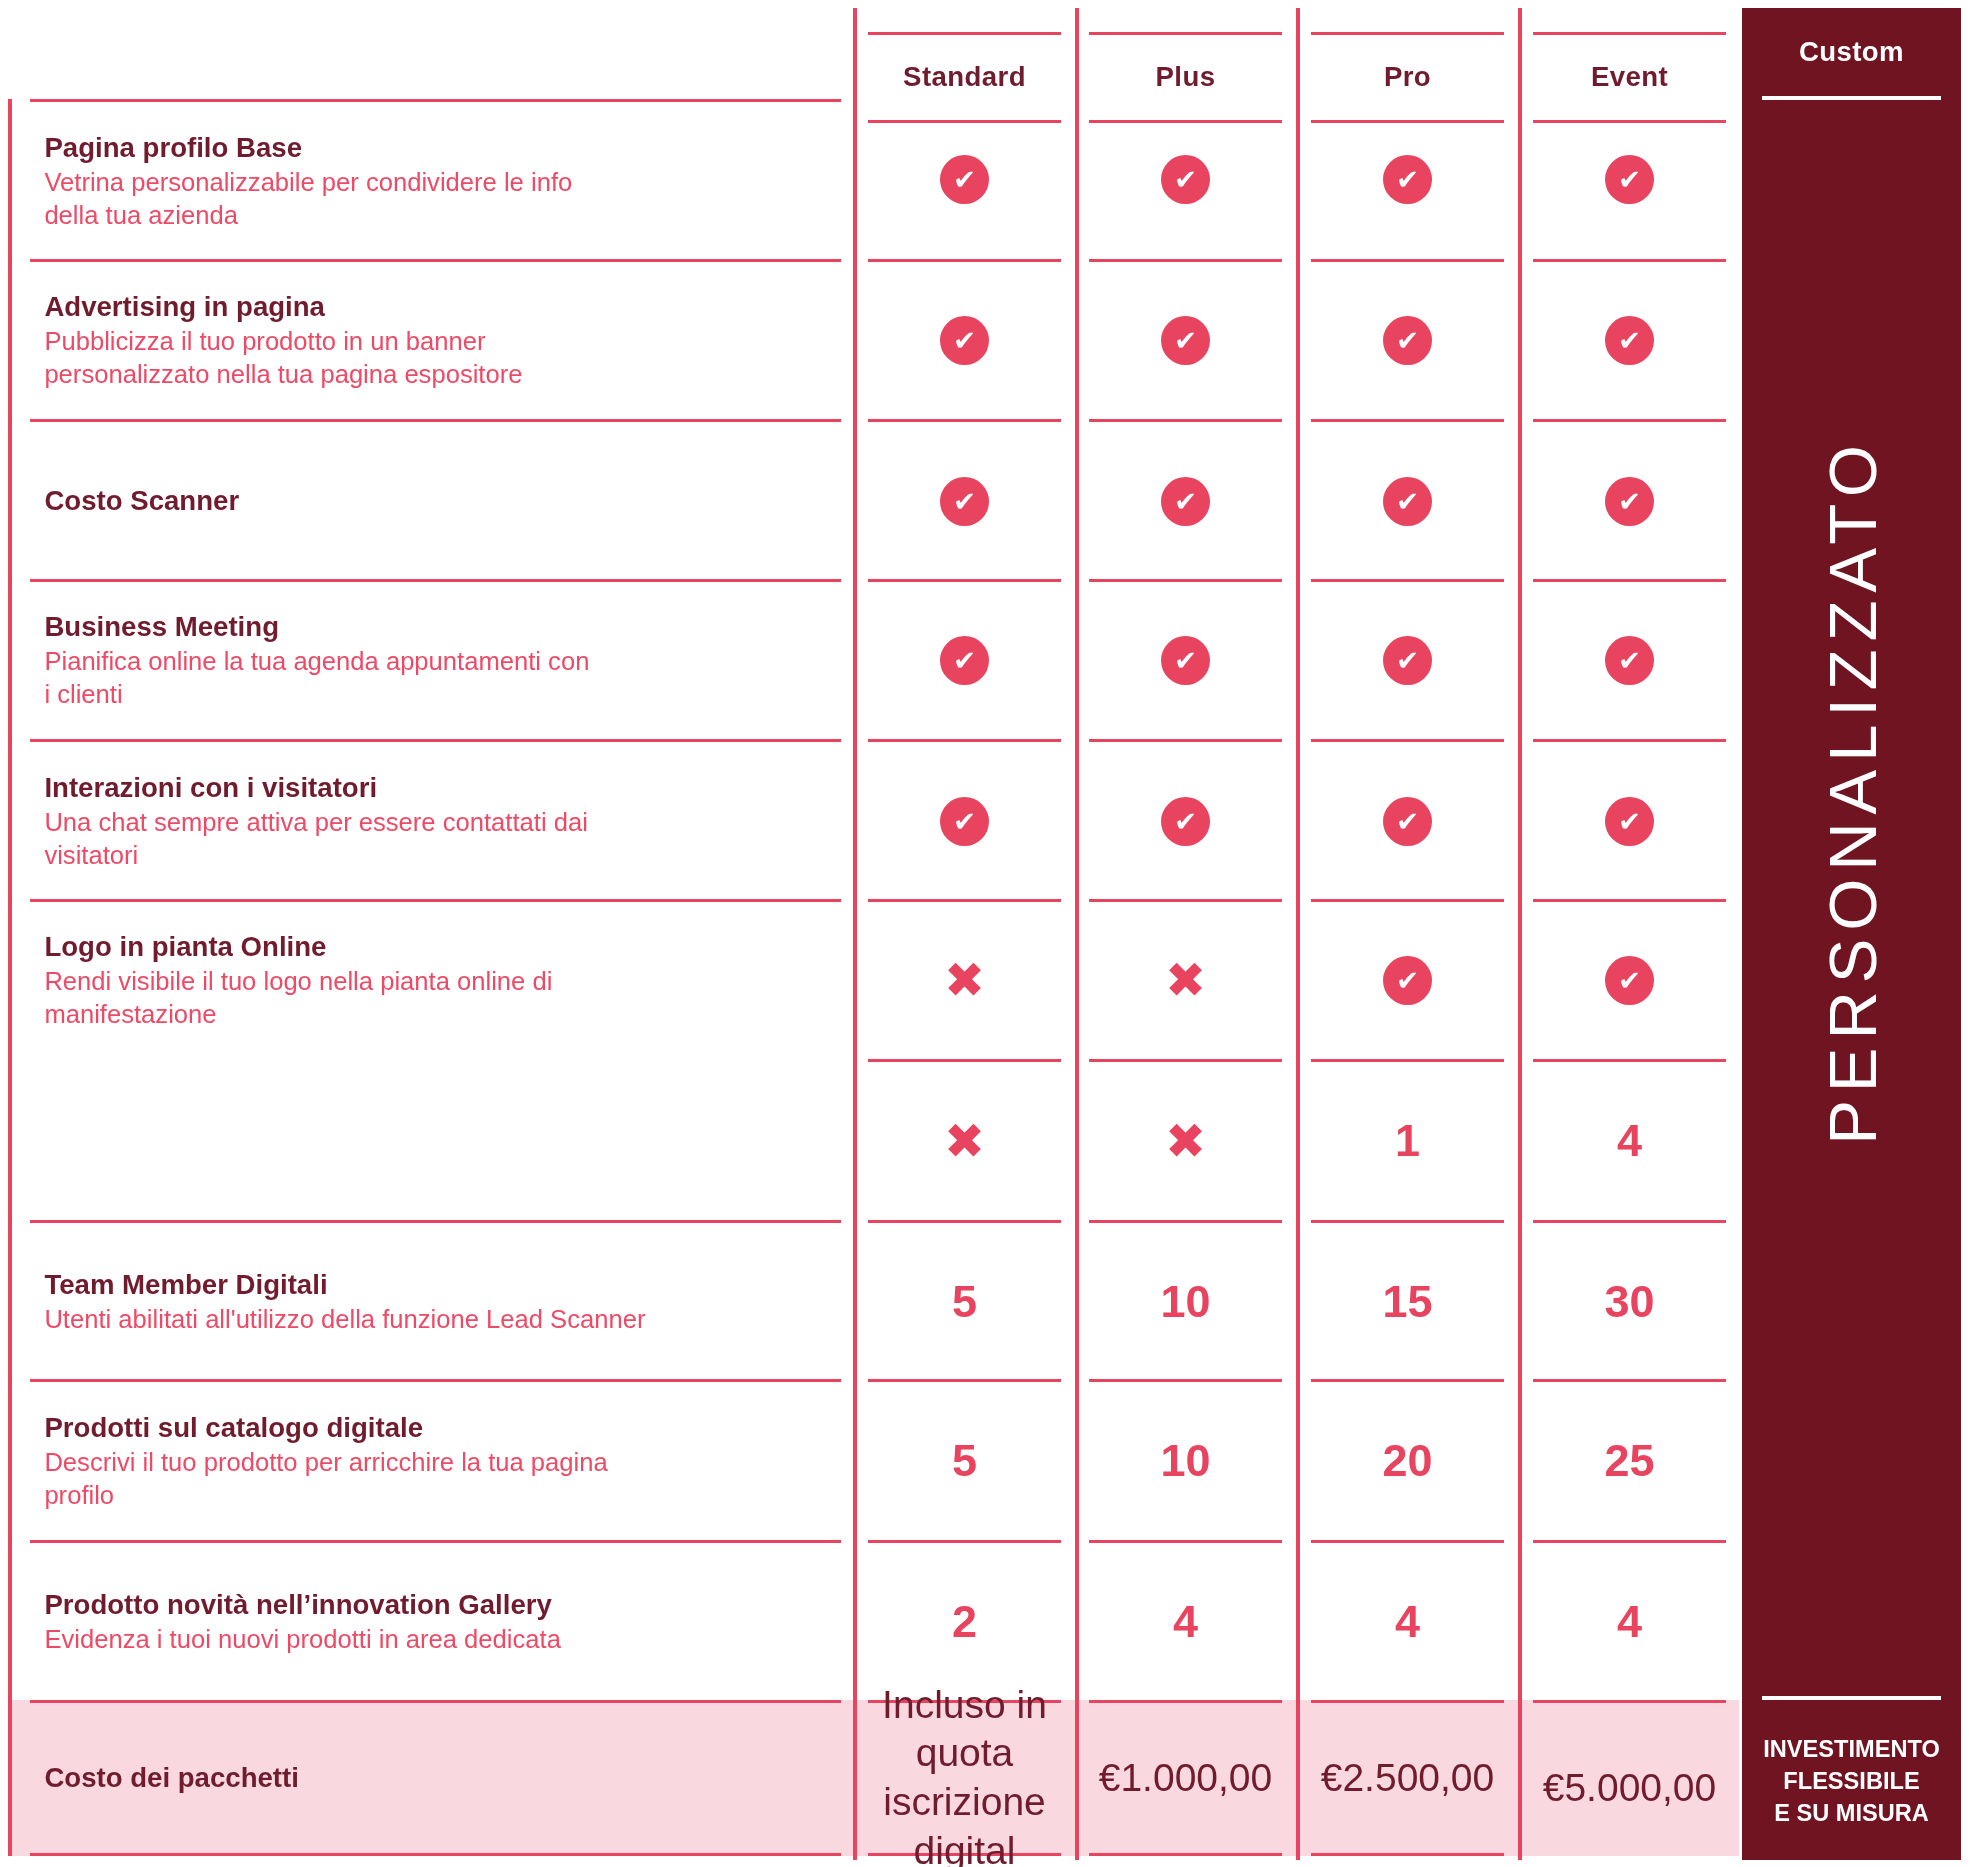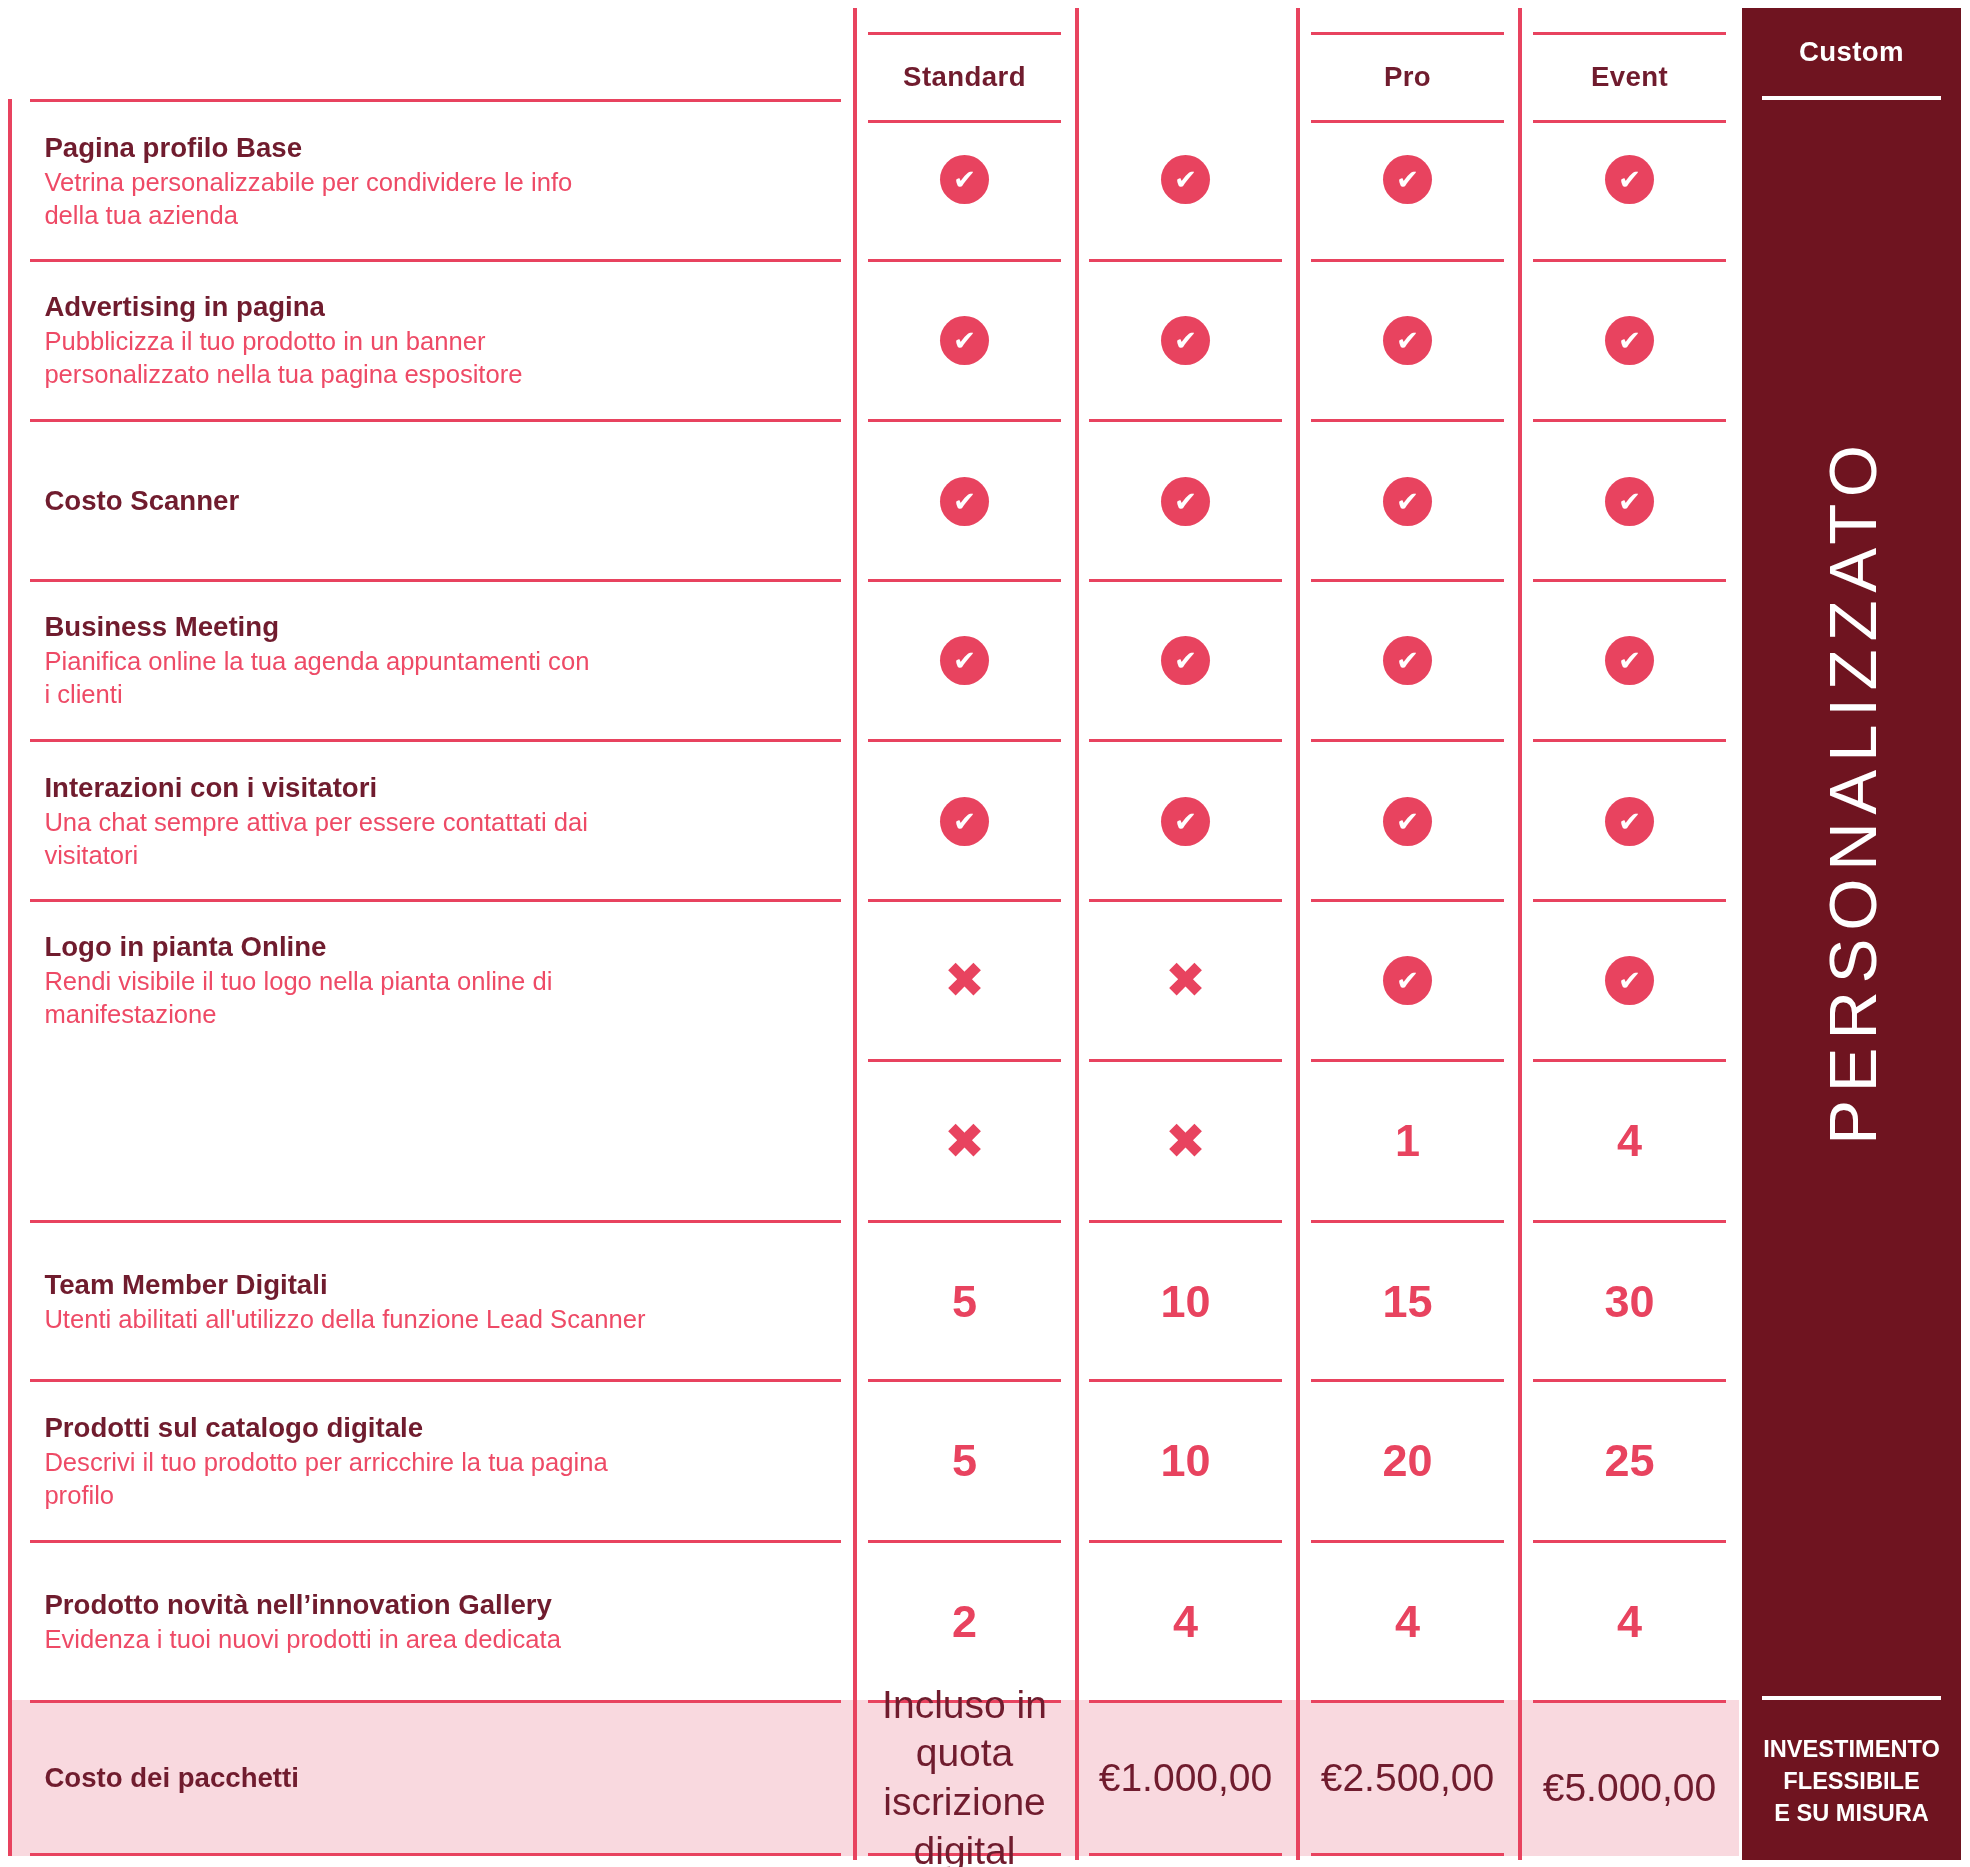--- a/index.html
+++ b/index.html
@@ -67,20 +67,21 @@
 
 <div class="page">
 
   <div class="vline left"></div>
   <div class="vline" style="left:853px"></div>
   <div class="vline" style="left:1075px"></div>
   <div class="vline" style="left:1296px"></div>
   <div class="vline" style="left:1518px"></div>
 
   <div class="hcell c0">Standard</div>
+  <div class="hcell c1">Plus</div>
   <div class="hcell c2">Pro</div>
   <div class="hcell c3">Event</div>
 
   <div class="fcell" style="top:99px;height:161px">
     <div class="ftitle">Pagina profilo Base</div>
     <div class="fdesc">Vetrina personalizzabile per condividere le info
 della tua azienda</div>
   </div>
   <div class="vcell noline c0" style="top:99px;height:161px">
       <span class="check-circle">✔</span>

